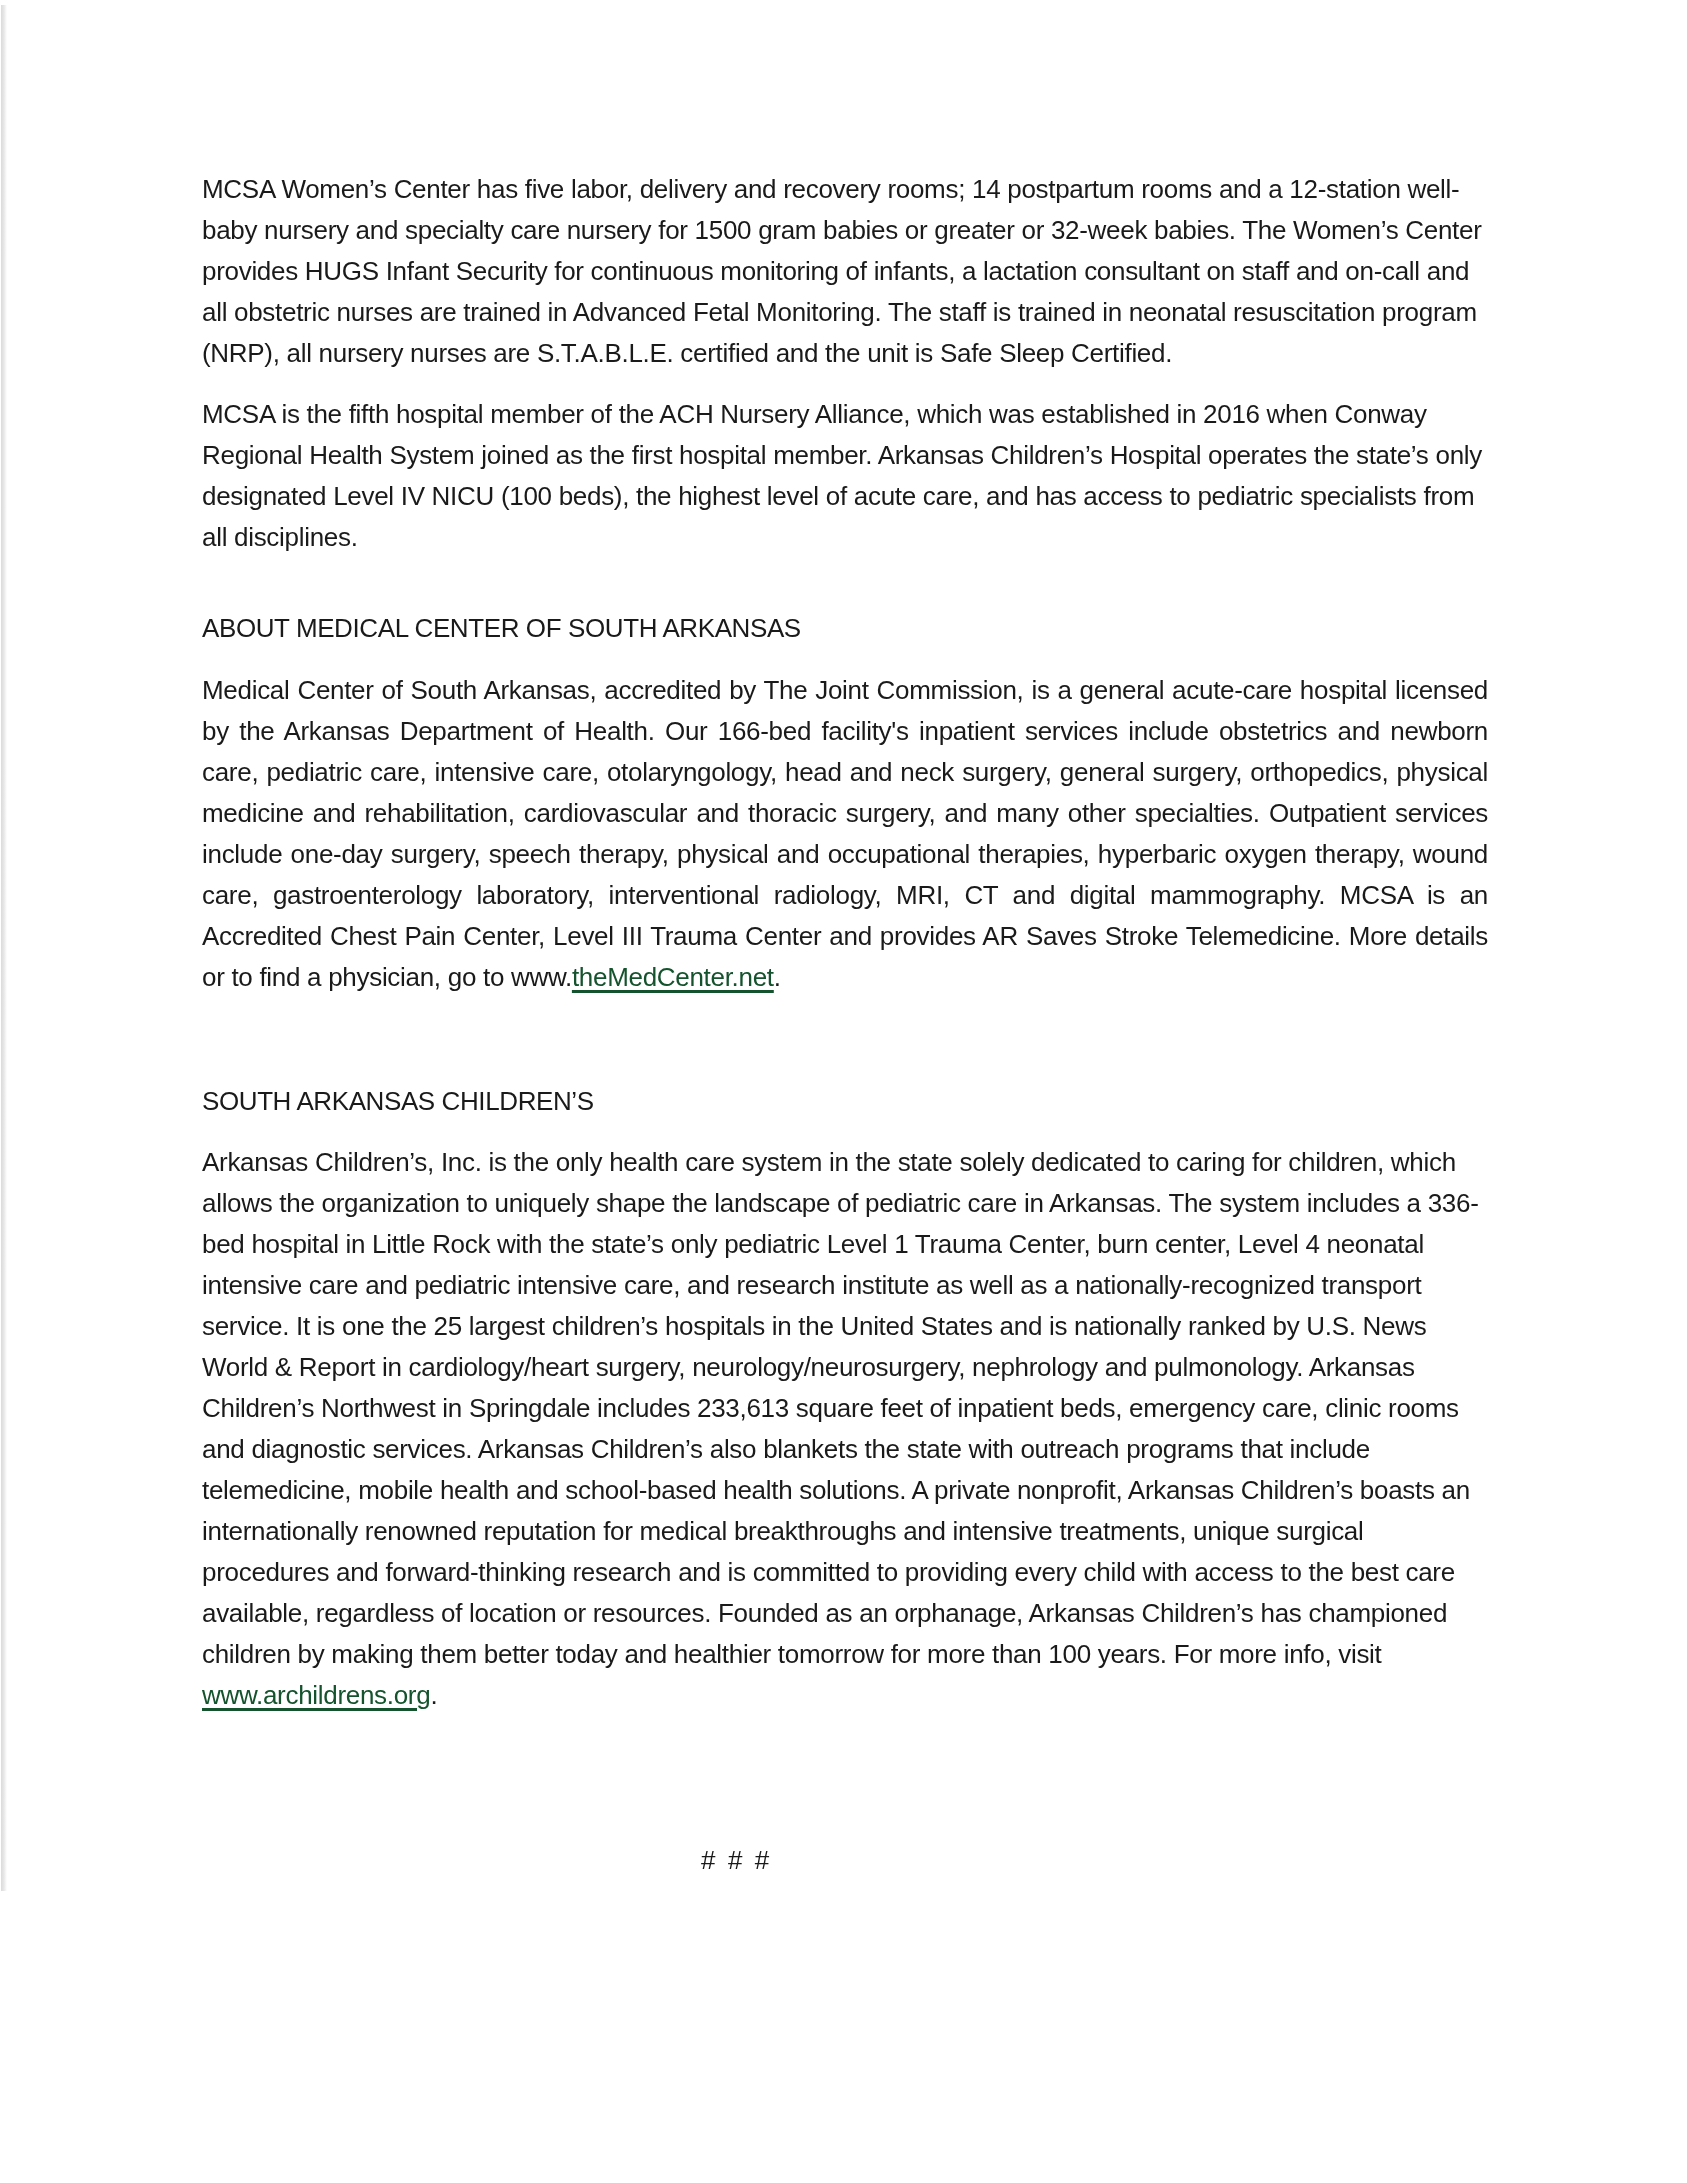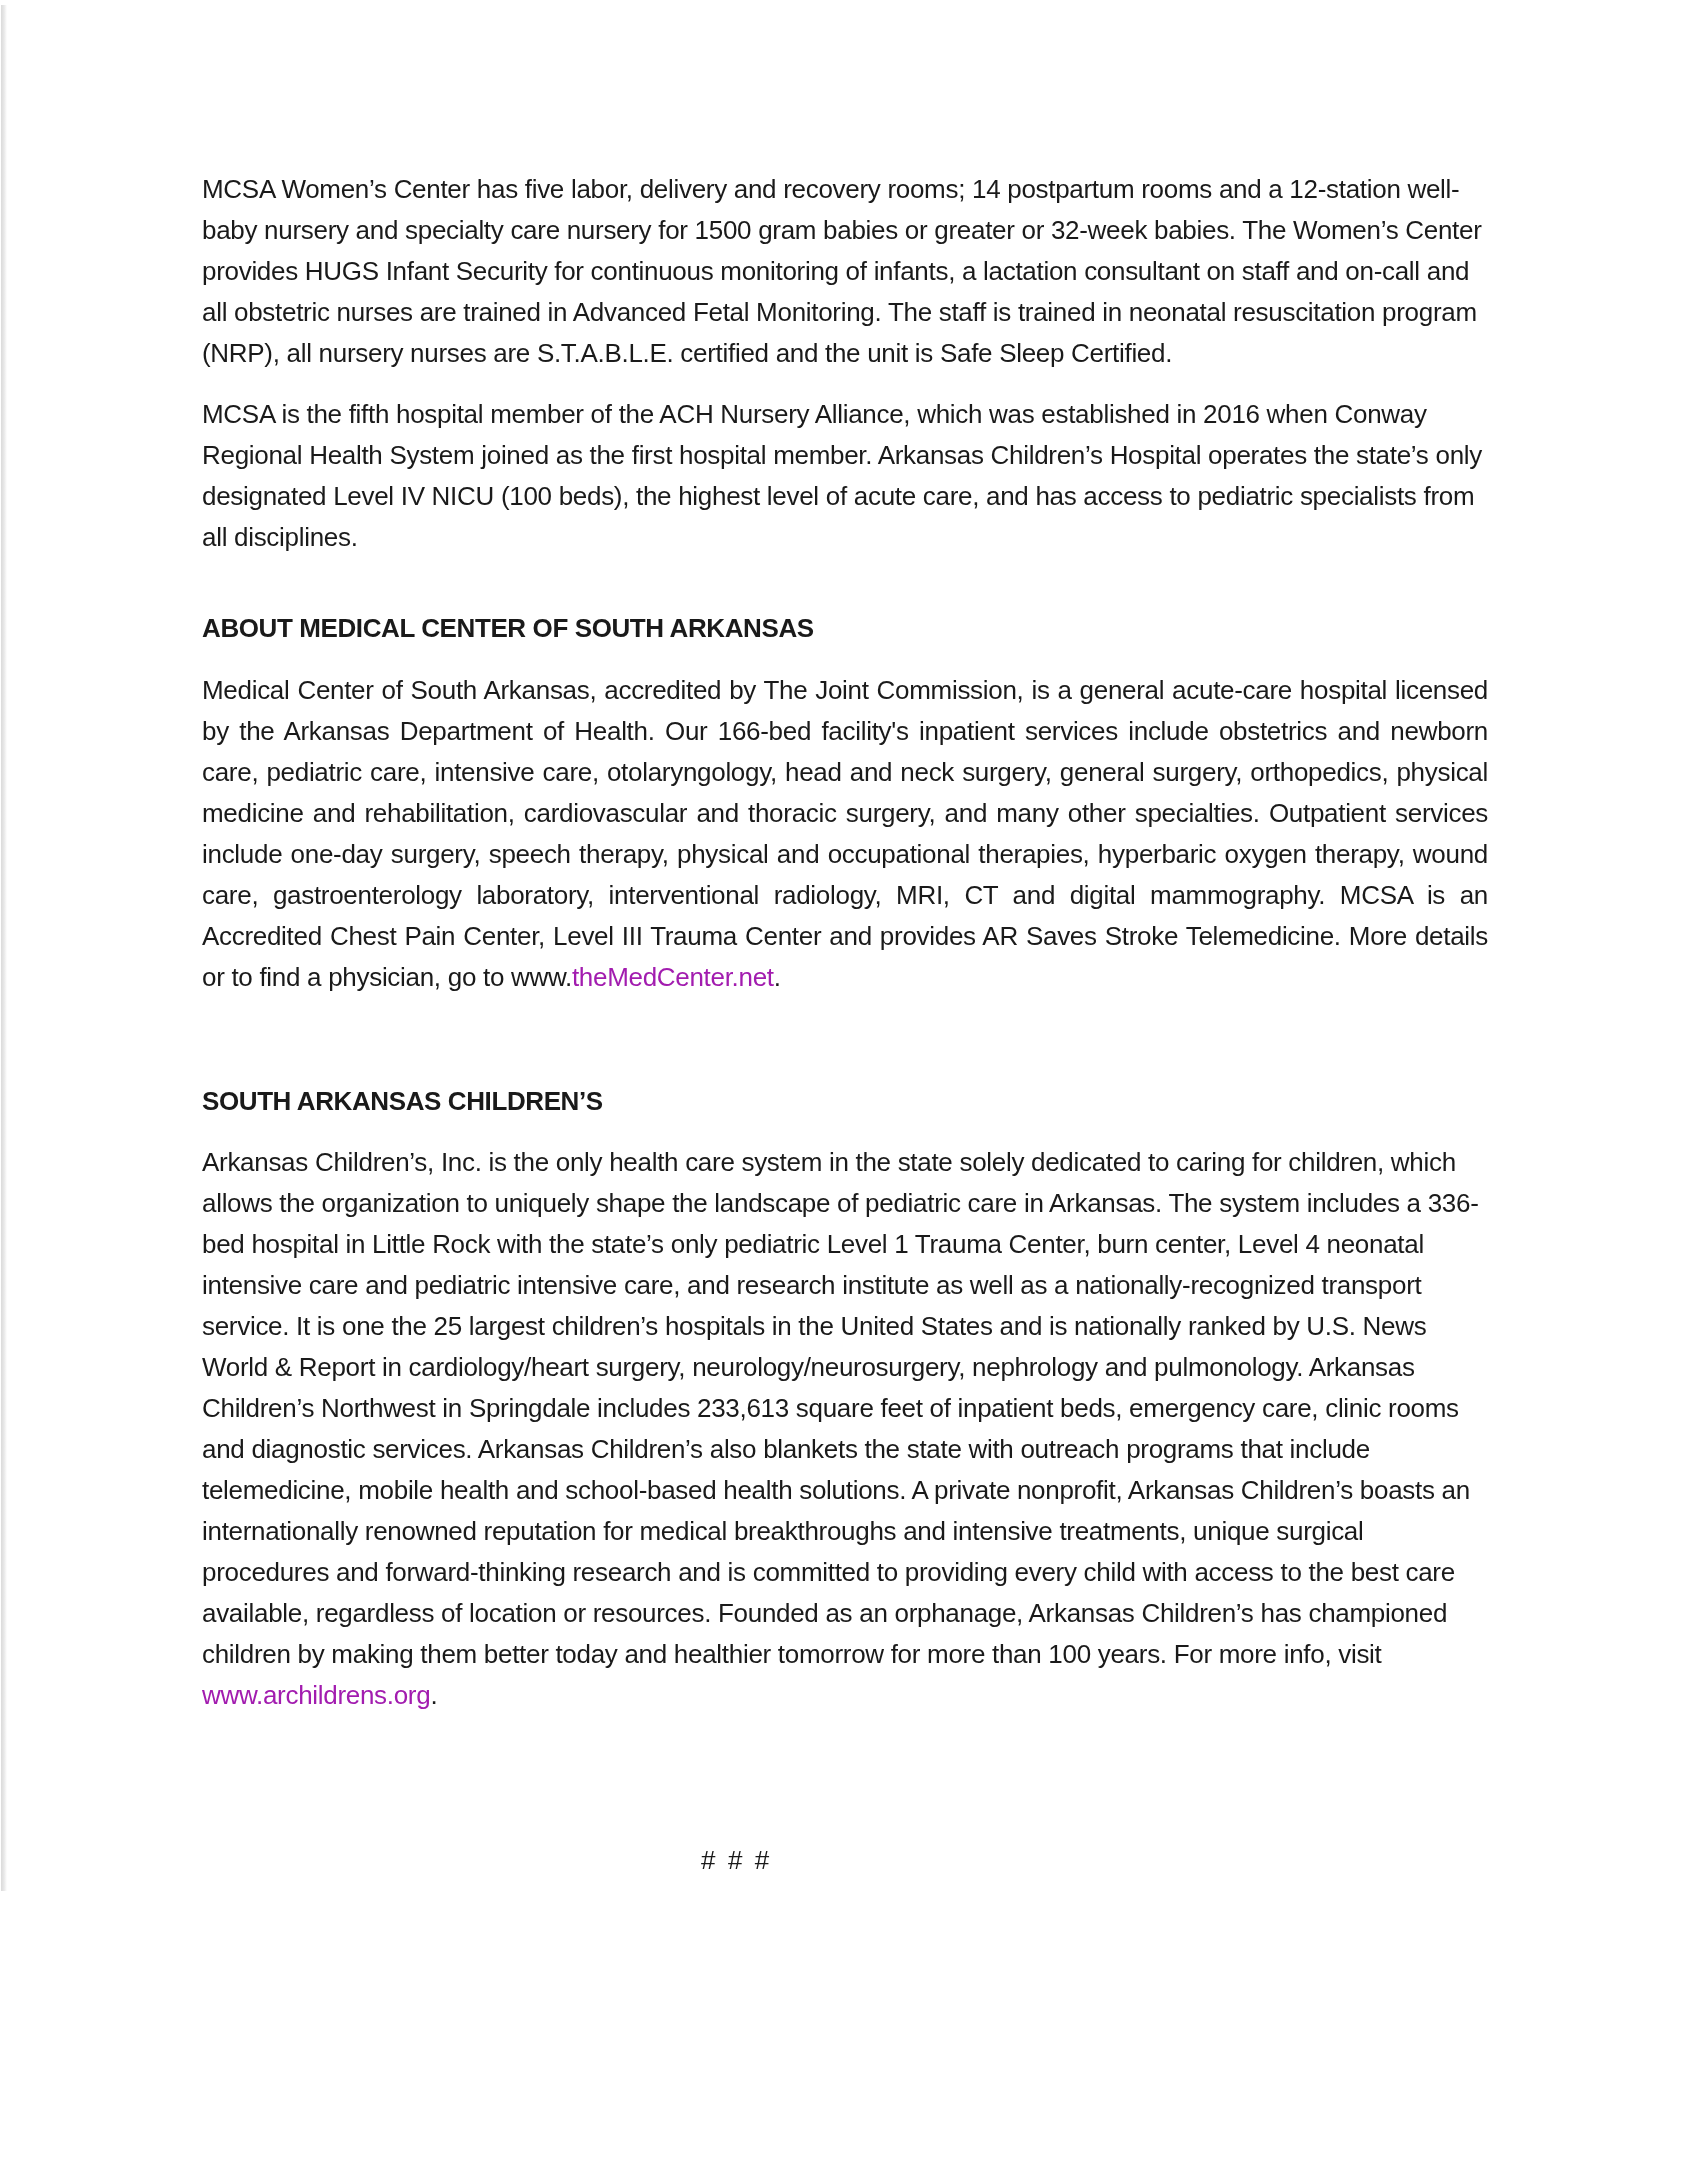--- a/index.html
+++ b/index.html
@@ -38,28 +38,29 @@
     word-spacing: 0px;
   }
   .para.justify {
     text-align: justify;
   }
   .gap-small { height: 20px; }
   .gap-head { height: 52px; }
   .gap-head2 { height: 85px; }
   .heading {
     font-size: 26px;
-    font-weight: bold;
+    font-weight: normal;
     margin: 0;
     line-height: 37px;
     letter-spacing: -0.4px;
   }
   .after-head { height: 22.5px; }
   a.link {
-    color: #a21caf;
+    color: #14532d;
+    text-decoration: underline;
     text-decoration-thickness: 2.6px;
     text-underline-offset: 4px;
   }
   .end-mark {
     position: absolute;
     left: 701px;
     top: 1845px;
     font-size: 26px;
     letter-spacing: 2.6px;
     color: #1a1a1a;

